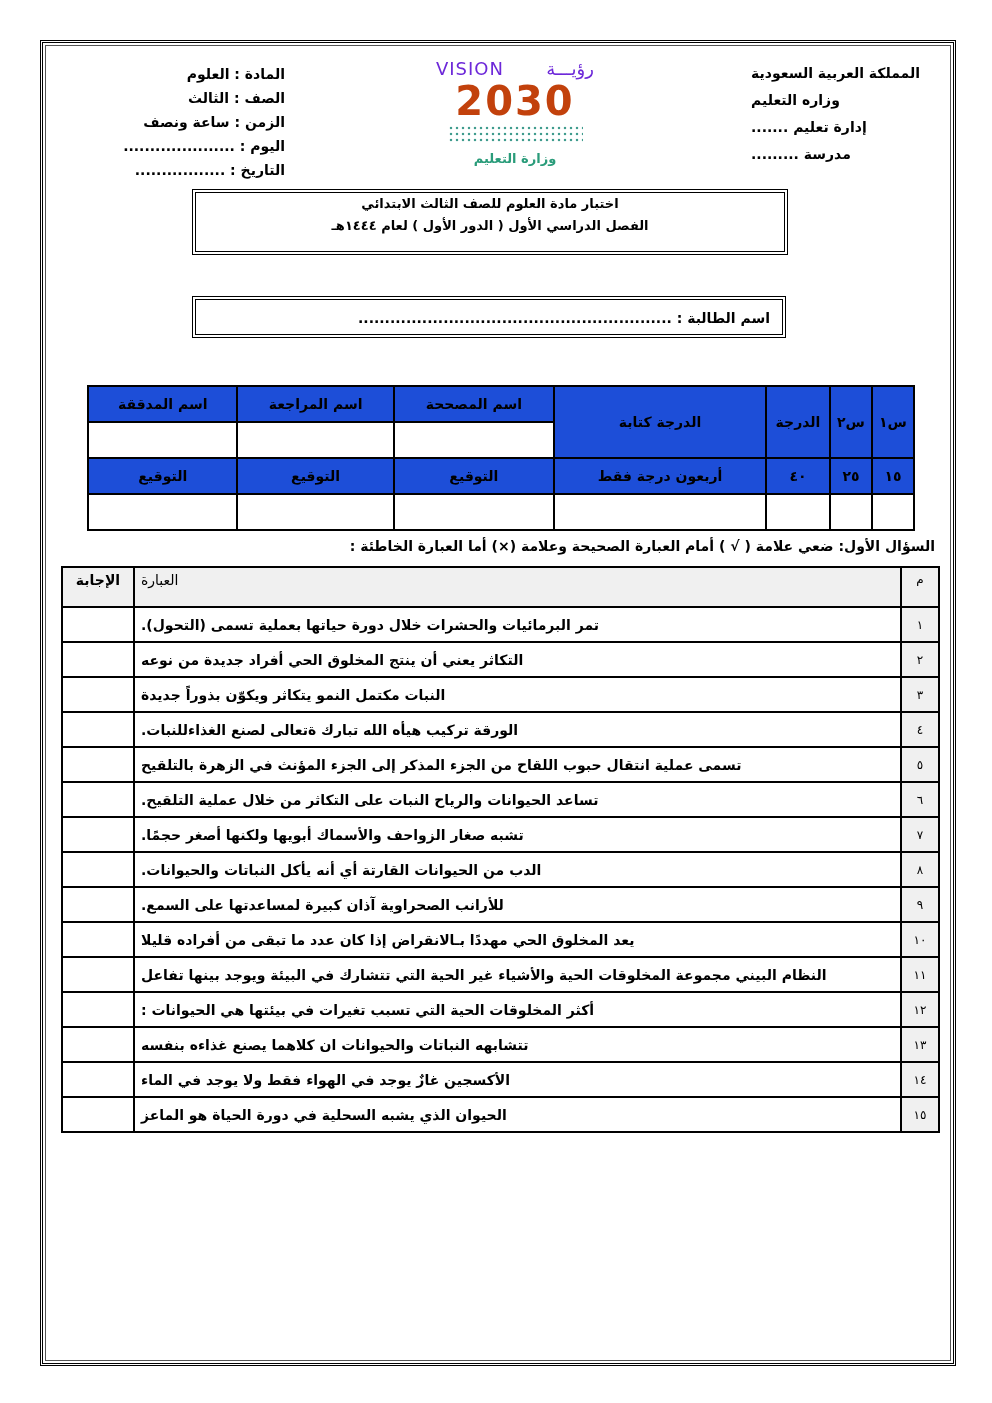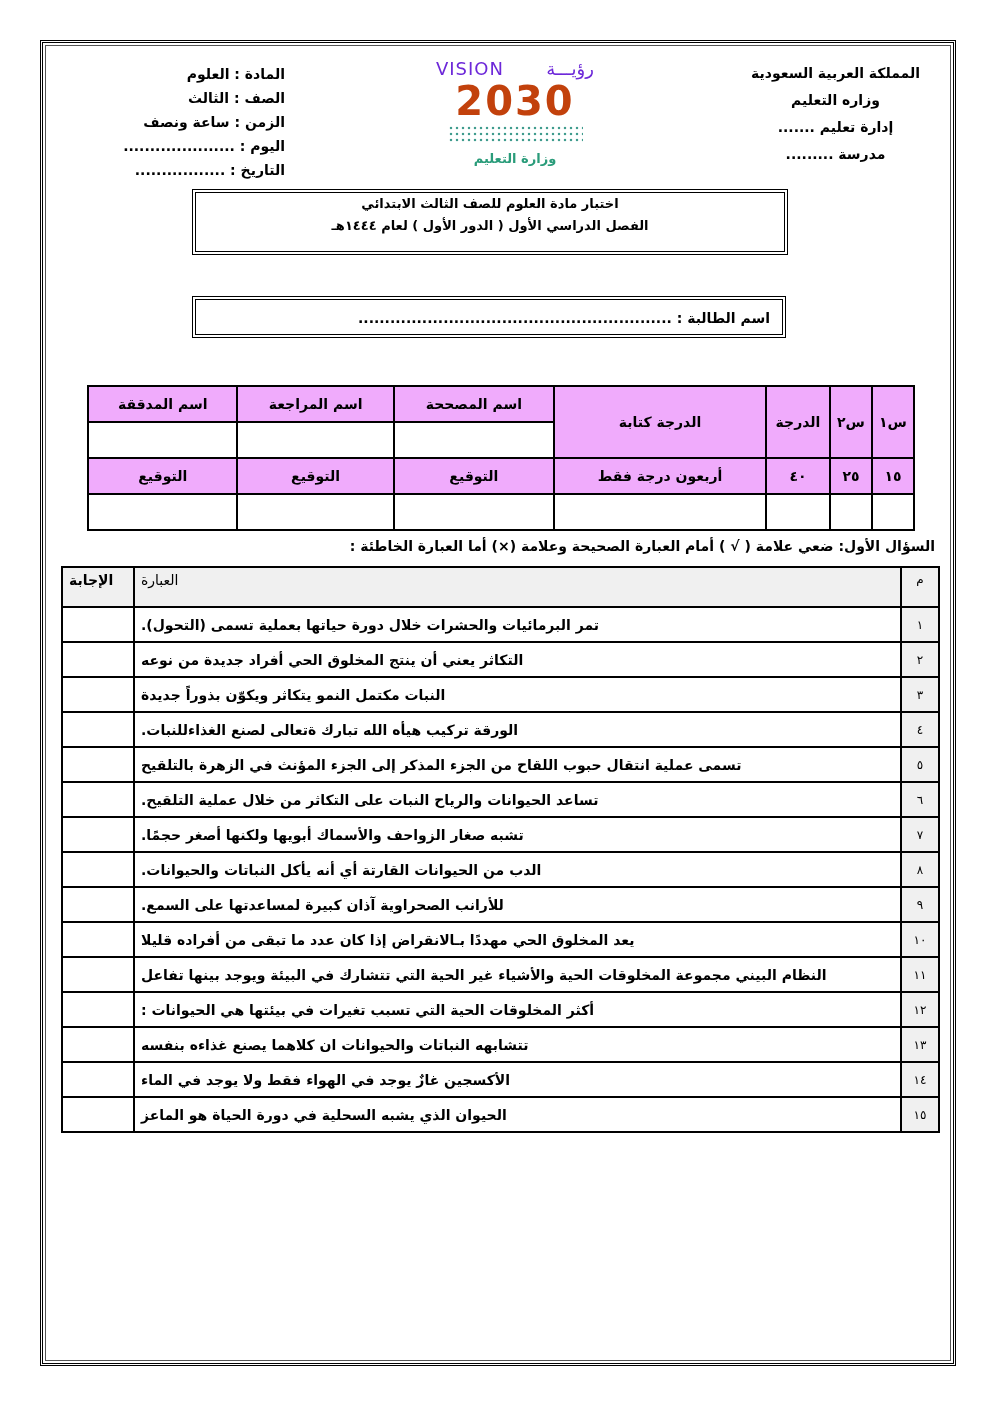--- a/index.html
+++ b/index.html
@@ -1,39 +1,39 @@
 <!DOCTYPE html>
 <html><head>
 <meta charset="utf-8">
 <style>
   html, body { margin:0; padding:0; background:#fff; }
   body { width:992px; height:1403px; position:relative; font-family:"DejaVu Sans","Liberation Sans",sans-serif; color:#000; overflow:hidden; }
   .page-border { position:absolute; left:40px; top:40px; width:910px; height:1320px; border:3px double #000; box-shadow: inset 0 0 0 1px #fff; outline:1px solid #555; outline-offset:-6px; }
-  .hdr-right { position:absolute; right:72px; top:60px; text-align:center; font-weight:bold; font-size:14px; line-height:27px; direction:rtl; }
+  .hdr-right { position:absolute; right:72px; top:60px; text-align:left; font-weight:bold; font-size:14px; line-height:27px; direction:rtl; }
   .hdr-left { position:absolute; left:120px; top:62px; width:165px; text-align:right; font-weight:bold; font-size:14px; line-height:24px; direction:rtl; }
   .logo { position:absolute; left:430px; top:58px; width:170px; height:110px; }
   .logo .vision-row { display:flex; justify-content:space-between; align-items:center; font-family:"DejaVu Sans",sans-serif; color:#6d28d9; font-size:18px; letter-spacing:1px; padding:0 6px; }
   .logo .year { font-family:"DejaVu Sans",sans-serif; font-weight:bold; font-size:40px; color:#c2410c; text-align:center; letter-spacing:2px; line-height:40px; margin-top:2px;}
   .logo .dots { margin:4px auto 0; width:135px; height:18px; background-image:radial-gradient(circle, #1e8a7a 1.4px, transparent 1.6px); background-size:6px 6px; opacity:.85; }
   .logo .moe { text-align:center; color:#2a9c7a; font-weight:bold; font-size:13px; margin-top:8px; direction:rtl; }
   .title-box { position:absolute; left:192px; top:189px; width:596px; height:66px; border:4px double #000; text-align:center; font-weight:bold; font-size:13px; line-height:22px; box-sizing:border-box; direction:rtl; }
   .name-box { position:absolute; left:192px; top:296px; width:594px; height:42px; border:4px double #000; box-sizing:border-box; direction:rtl; font-size:14px; font-weight:bold; padding:10px 12px 0 0; }
   table { border-collapse:collapse; }
   .grade-table { position:absolute; left:87px; top:385px; width:828px; direction:rtl; font-size:14px; }
   .grade-table td { border:2px solid #000; text-align:center; font-weight:bold; height:34px; padding:0; }
-  .grade-table td.shade { background:#f0abfc; }
+  .grade-table td.shade { background:#1d4ed8; }
   .q-title { position:absolute; right:57px; top:538px; direction:rtl; font-weight:bold; font-size:14px; }
   .q-table { position:absolute; left:61px; top:566px; width:879px; direction:rtl; font-size:14px; }
   .q-table td { border:2px solid #000; height:33px; padding:0 6px; font-weight:bold; }
   .q-table tr.head td { background:#f0f0f0; height:34px; vertical-align:top; padding-top:4px; }
   .q-table td.num { width:24px; text-align:center; background:#f0f0f0; font-weight:normal; font-size:12px; }
   .q-table td.stmt { text-align:left; }
   .q-table td.ans { width:58px; }
   .q-table tr.head td.stmt { text-align:left; font-weight:normal; }
-  .q-table tr.head td.ans { text-align:left; }
+  .q-table tr.head td.ans { text-align:center; }
 </style>
 </head>
 <body>
 
 <div class="page-border"></div>
 
 <div class="hdr-right">
   <div>المملكة العربية السعودية</div>
   <div>وزاره التعليم</div>
   <div>إدارة تعليم .......</div>

